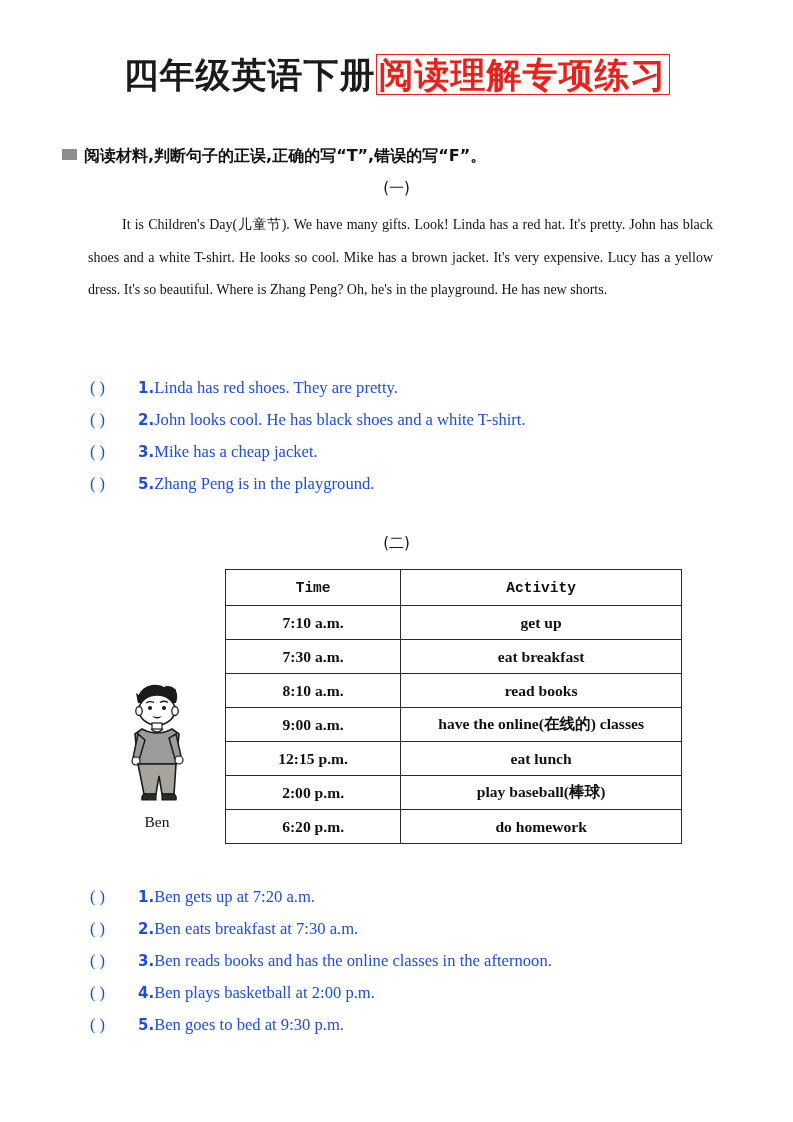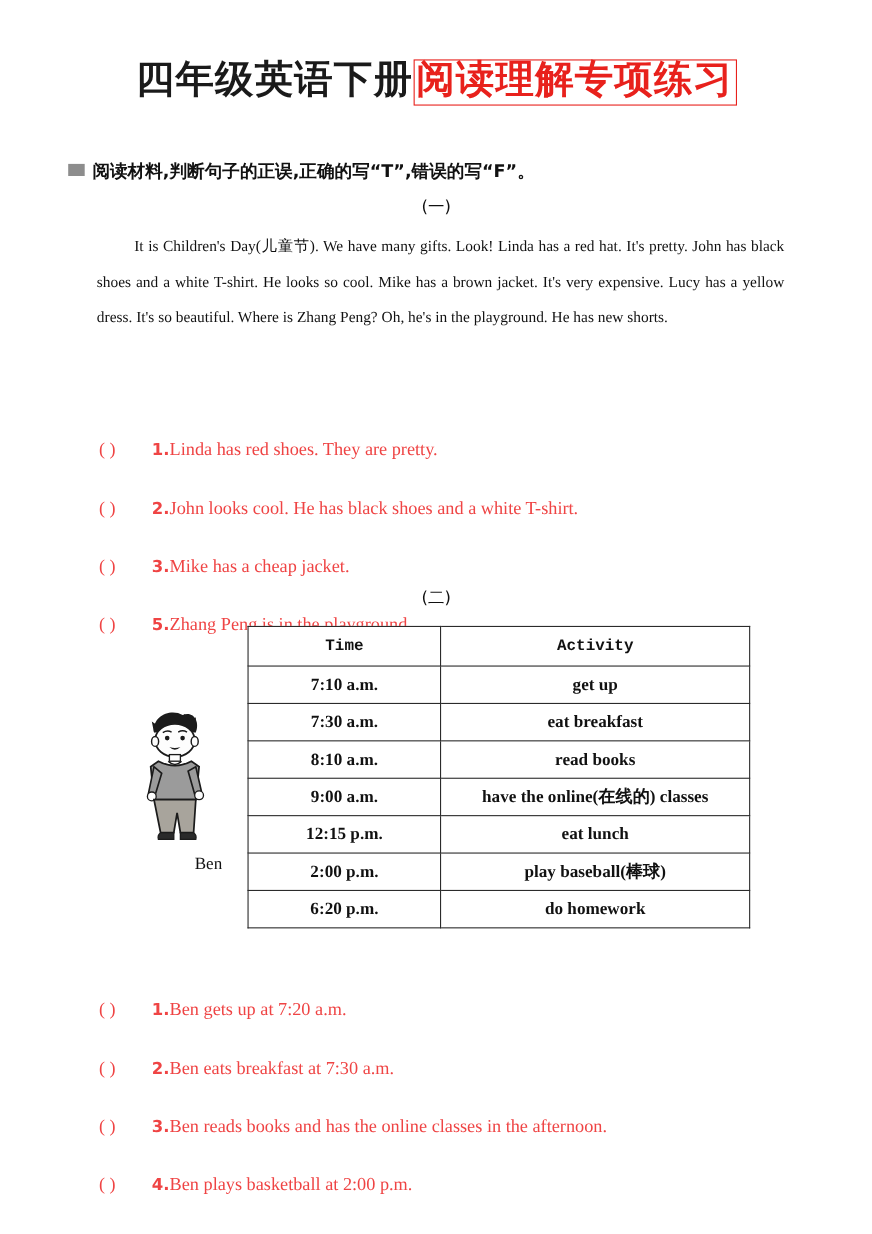--- a/index.html
+++ b/index.html
@@ -27,21 +27,21 @@
   .title-wrap {
     position: absolute;
     left: 0;
     top: 55px;
     width: 793px;
     text-align: center;
     white-space: nowrap;
   }
   .title {
     display: inline-block;
-    font-family: Liberation Mono, monospace;
+    font-family: Liberation Sans, sans-serif;
     font-weight: bold;
     font-size: 35px;
     letter-spacing: 1px;
     line-height: 1.15;
   }
   .title .black {
     color: #1a1a1a;
   }
   .title .red {
     color: #e8211c;
@@ -100,23 +100,22 @@
     position: absolute;
     left: 90px;
     width: 640px;
   }
   #qlist-one { top: 372px; }
   #qlist-two { top: 881px; }
   .qrow {
     height: 32px;
     line-height: 32px;
     font-size: 16.4px;
-    color: #ef4444;
+    color: #1d4ed8;
     white-space: nowrap;
-    margin-top: 21px;
   }
   .paren {
     display: inline-block;
     width: 48px;
     font-size: 16.4px;
     letter-spacing: 0;
   }
   .qnum {
     font-family: "DejaVu Sans", sans-serif;
     font-weight: bold;
@@ -150,23 +149,23 @@
     font-size: 14.5px;
     height: 35px;
   }
   .col-time { width: 173px; }
   .col-act  { width: 282px; }
 
   
   .ben-wrap {
     position: absolute;
     left: 112px;
-    top: 640px;
+    top: 677px;
     width: 90px;
-    text-align: right;
+    text-align: center;
   }
   .ben-caption {
     margin-top: 2px;
     font-size: 15.5px;
     color: #111;
   }
 </style>
 </head>
 <body>
 

